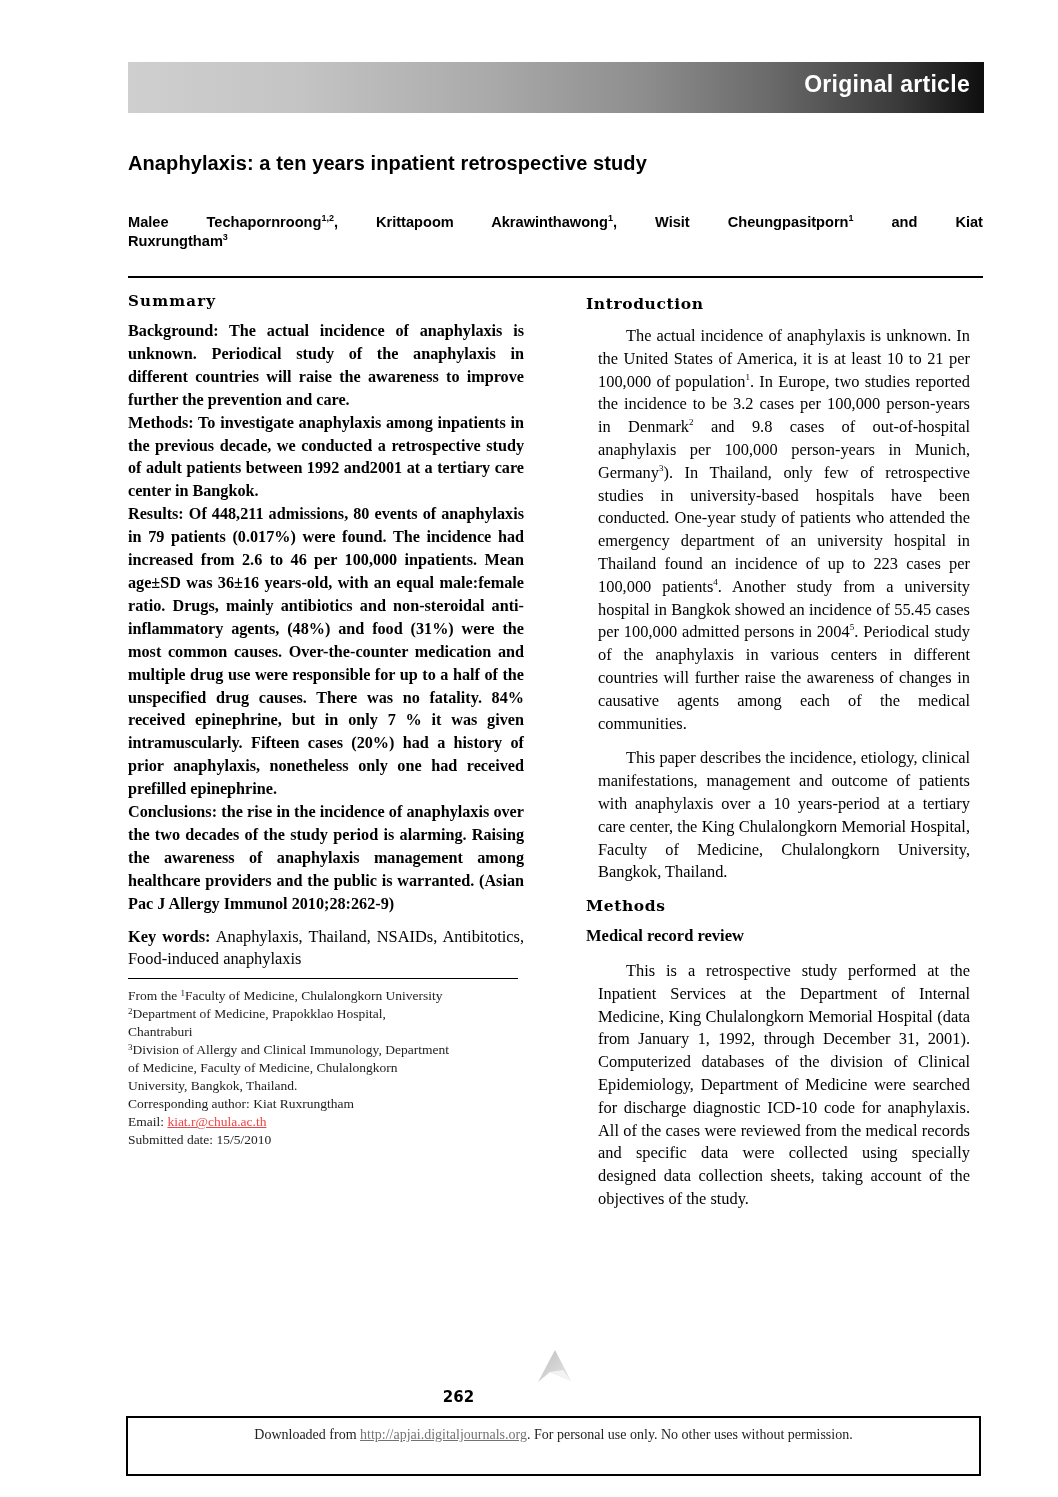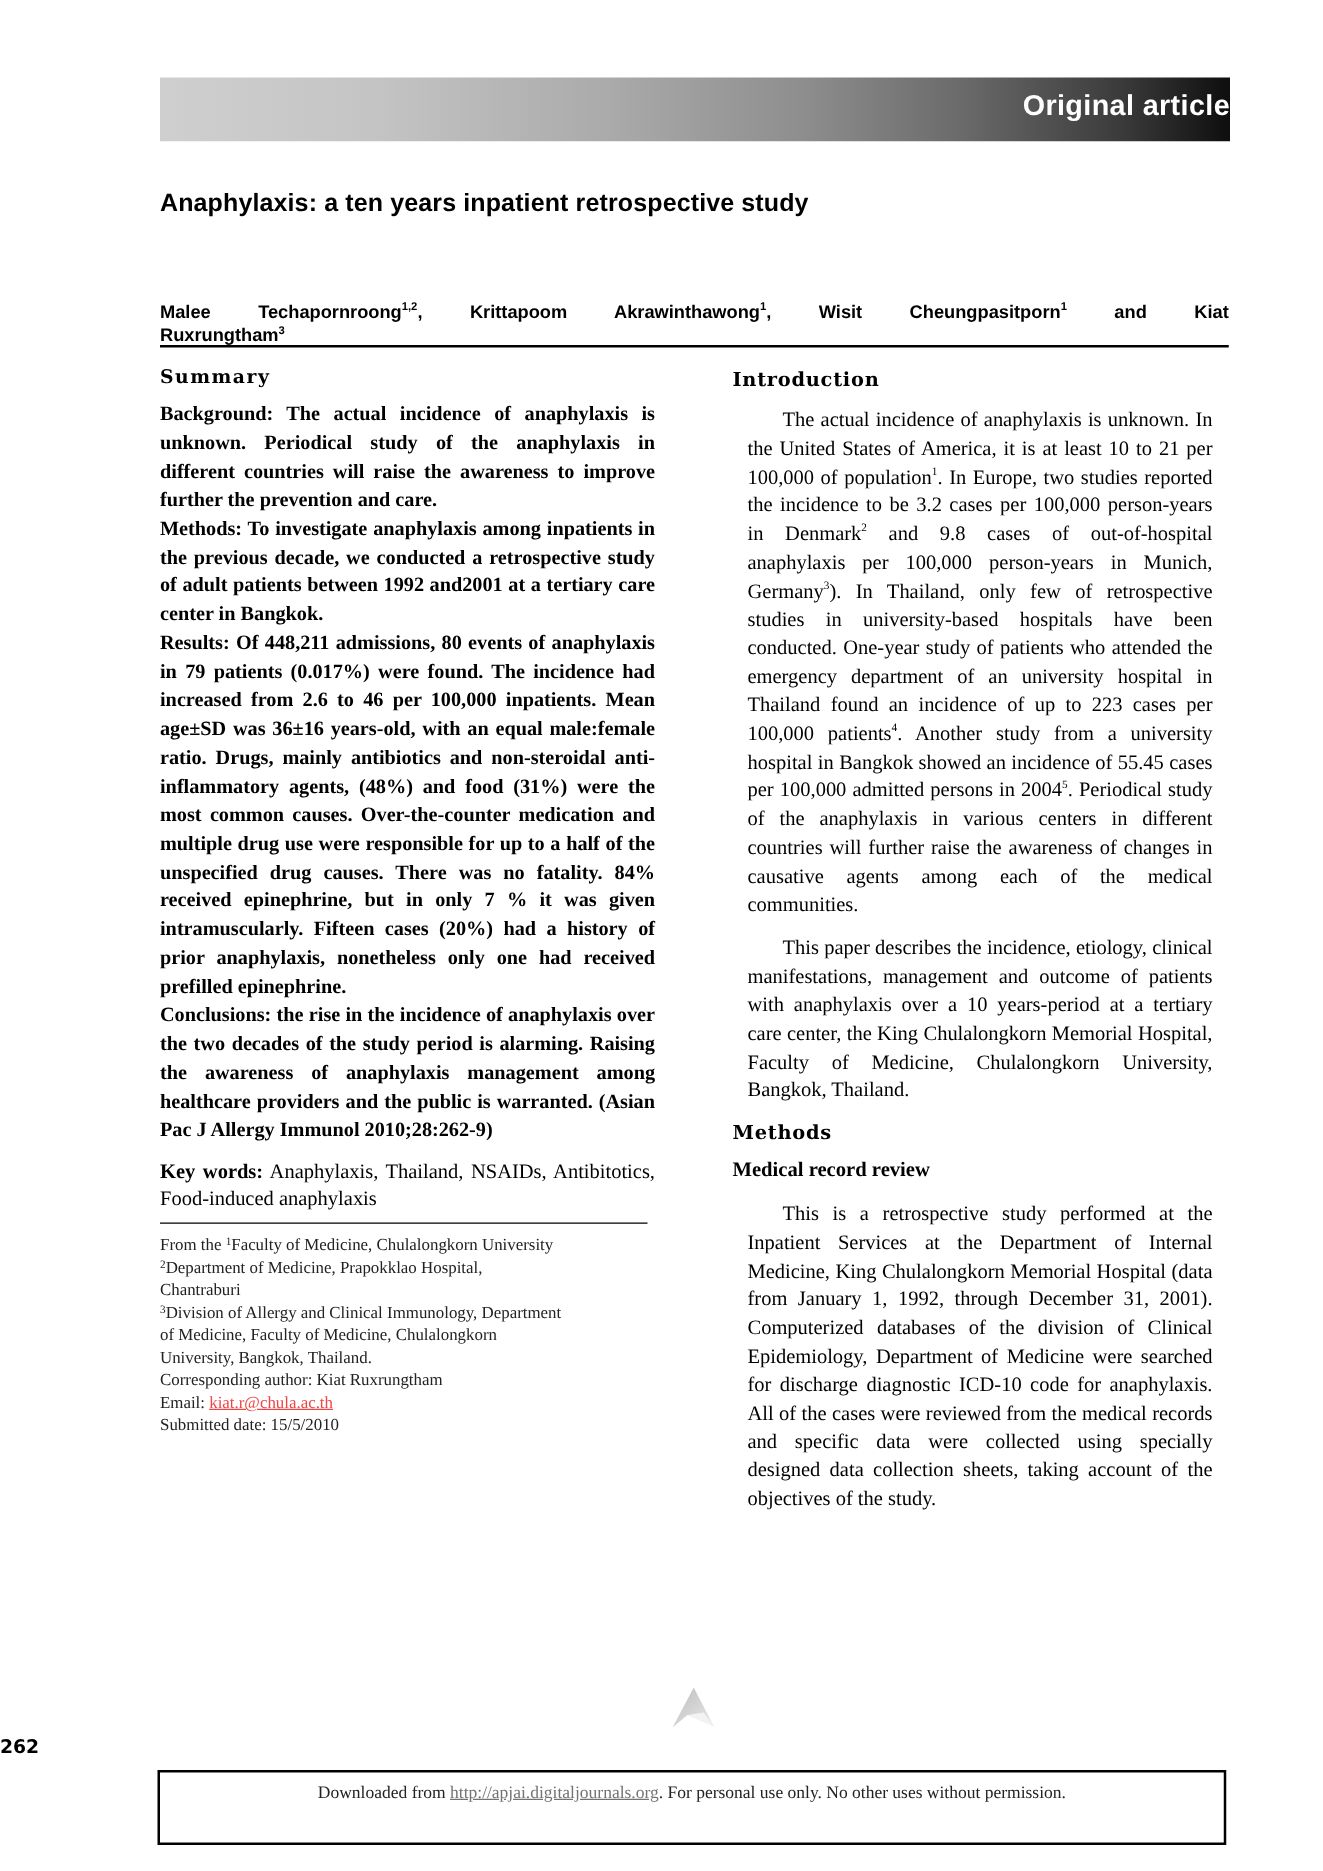--- a/index.html
+++ b/index.html
@@ -2,33 +2,33 @@
 <html><head>
 <meta charset="utf-8">
 <style>
   html, body { margin: 0; padding: 0; background: #ffffff; }
   body { width: 1058px; height: 1497px; position: relative; overflow: hidden; color: #000; }
   .banner {
     position: absolute; left: 128px; top: 62px; width: 856px; height: 51px;
     background: linear-gradient(to right, #cfcfcf 0%, #c4c4c4 20%, #aaaaaa 42%, #8e8e8e 60%, #6a6a6a 75%, #3a3a3a 90%, #0e0e0e 100%);
   }
   .banner-label {
-    position: absolute; right: 0; top: 9px;
+    position: absolute; right: 14px; top: 9px;
     font-family: "Liberation Sans", sans-serif; font-weight: bold; font-size: 23px;
     color: #ffffff; letter-spacing: 0.3px;
   }
   .title {
     position: absolute; left: 128px; top: 152px; width: 860px;
     font-family: "Liberation Sans", sans-serif; font-weight: bold; font-size: 20px;
     letter-spacing: 0.1px; white-space: nowrap;
   }
   .authors {
     position: absolute; left: 128px; top: 213px; width: 855px;
     font-family: "Liberation Sans", sans-serif; font-weight: bold; font-size: 14.6px;
-    line-height: 19px; text-align: justify; text-align-last: left; margin-top: 28px;
+    line-height: 19px; text-align: justify; text-align-last: left;
   }
   .authors sup { font-size: 9px; vertical-align: 6px; line-height: 0; }
   .author-line1 { text-align: justify; text-align-last: justify; display: block; }
   .rule-top { position: absolute; left: 128px; top: 276px; width: 855px; height: 2px; background: #000; }
 
   .col { position: absolute; font-family: "Liberation Serif", serif; }
   .left-col { left: 128px; top: 292px; width: 396px; }
   .right-col { left: 586px; top: 294px; width: 396px; }
 
   .section-head {
@@ -54,21 +54,21 @@
   .right-col .section-head { margin-bottom: 4px; font-size: 15.5px; letter-spacing: 0.6px; }
   .body-p {
     margin: 12px; font-size: 16.4px; line-height: 22.8px; text-align: justify; text-indent: 28px;
   }
   .body-p sup { font-size: 9px; vertical-align: 7px; line-height: 0; }
   .methods-head { margin-top: 12px !important; margin-bottom: 10px !important; font-size: 16px; letter-spacing: 0.9px; }
   .sub-head { font-family: "Liberation Serif", serif; font-weight: bold; font-size: 16.5px; margin: 0 0 0 0; line-height: 22.8px; }
 
   .logo { position: absolute; left: 535px; top: 1348px; width: 40px; height: 36px; }
   .page-num {
-    position: absolute; left: 0; width: 917px; top: 1388px; text-align: left;
+    position: absolute; left: 0; width: 917px; top: 1388px; text-align: center;
     font-family: "DejaVu Sans", sans-serif; font-weight: bold; font-size: 15px;
   }
   .download-box {
     position: absolute; left: 126px; top: 1416px; width: 855px; height: 60px;
     border: 2px solid #000; box-sizing: border-box;
   }
   .download-text {
     position: absolute; left: 0; right: 0; top: 9px; text-align: center;
     font-family: "Liberation Serif", serif; font-size: 14px; color: #222;
   }

